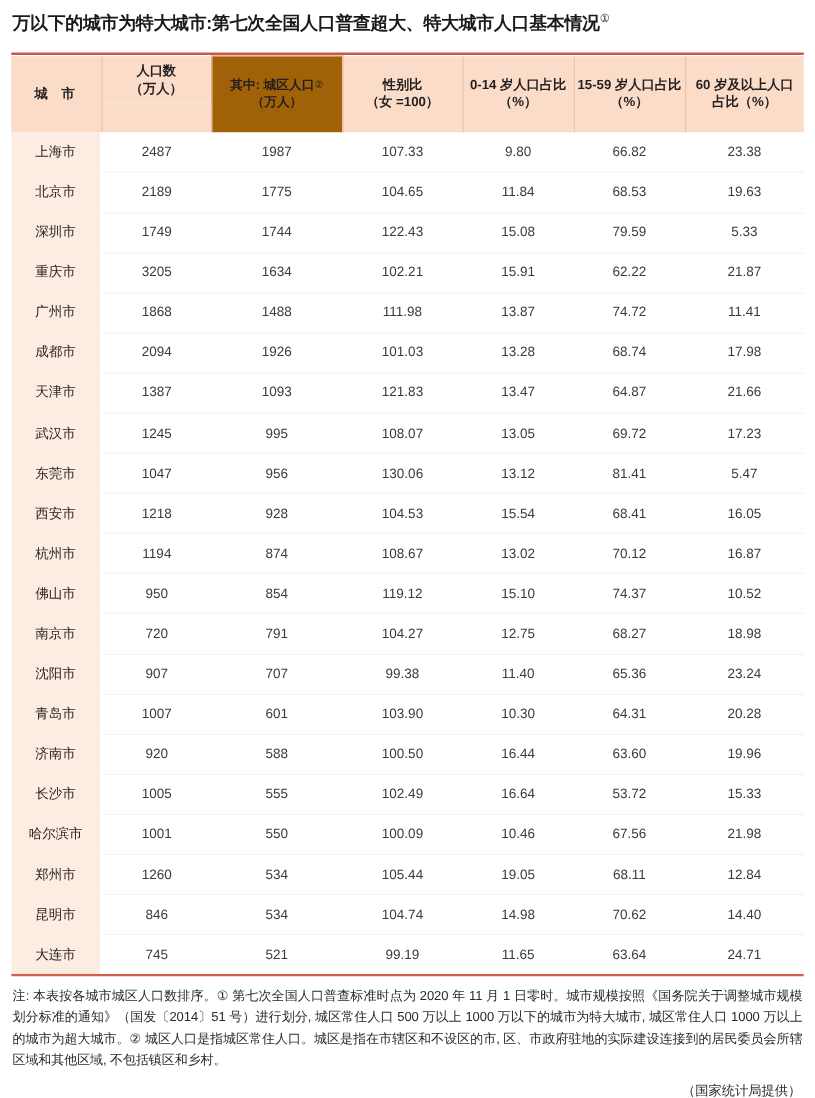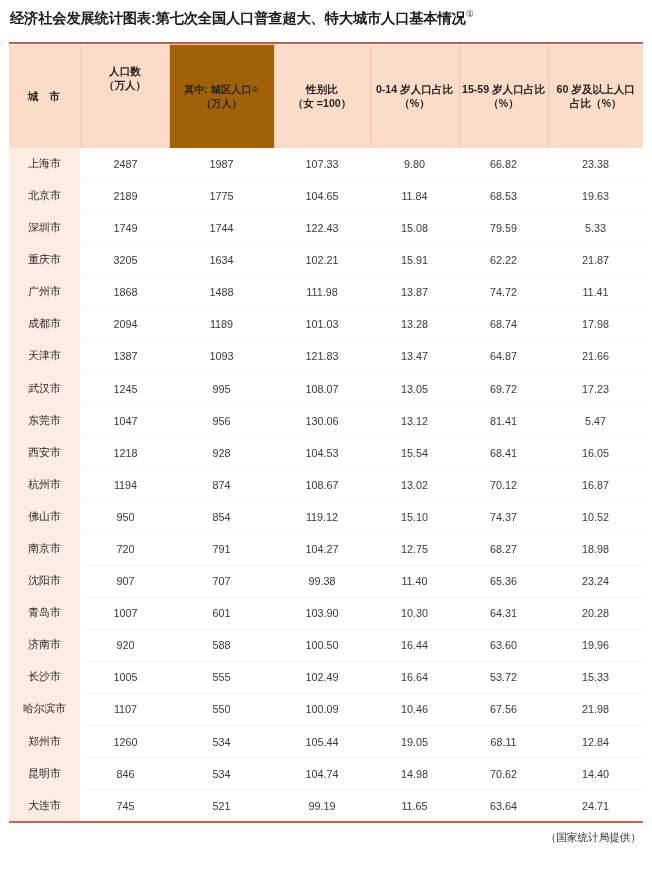--- a/index.html
+++ b/index.html
@@ -59,21 +59,21 @@
   table.stat col.c-c     { width: 95px; }
 
   thead td, thead th {
     background: #fadcc9;
     text-align: center;
     vertical-align: middle;
     font-weight: bold;
     font-size: 10.6px;
     line-height: 1.38;
     color: #231f20;
-    padding: 19px 2px;
+    padding: 5px 2px;
     border: none;
   }
   thead .hdr-city {
     letter-spacing: 4px;
     padding-left: 4px;
   }
   thead .sub-cell {
     border-left: 1px solid #f0c3a8;
     border-top: 1px solid #f0c3a8;
     background: #a16207;
@@ -129,21 +129,21 @@
     text-align: right;
     color: #2a2a2a;
     padding-right: 2px;
   }
 </style>
 </head>
 <body>
 
 <div class="page">
 
-  <div class="title"><span>经济社会发展统计图表:第七次全国人口普查超大、特大城市人口基本情况</span><span class="sup">①</span></div>
+  <div class="title"><span>万以下的城市为特大城市:第七次全国人口普查超大、特大城市人口基本情况</span><span class="sup">①</span></div>
 
   <div class="table-wrap">
     <table class="stat">
       <colgroup>
         <col class="c-city">
           <col class="c-pop">
           <col class="c-urban">
           <col class="c-sex">
         <col class="c-a">
           <col class="c-b">
@@ -223,21 +223,21 @@
             <td>1868</td>
             <td>1488</td>
             <td>111.98</td>
             <td>13.87</td>
             <td>74.72</td>
             <td>11.41</td>
           </tr>
           <tr>
             <td class="city">成都市</td>
             <td>2094</td>
-            <td>1189</td>
+            <td>1926</td>
             <td>101.03</td>
             <td>13.28</td>
             <td>68.74</td>
             <td>17.98</td>
           </tr>
           <tr>
             <td class="city">天津市</td>
             <td>1387</td>
             <td>1093</td>
             <td>121.83</td>
@@ -330,21 +330,21 @@
             <td class="city">长沙市</td>
             <td>1005</td>
             <td>555</td>
             <td>102.49</td>
             <td>16.64</td>
             <td>53.72</td>
             <td>15.33</td>
           </tr>
           <tr>
             <td class="city">哈尔滨市</td>
-            <td>1107</td>
+            <td>1001</td>
             <td>550</td>
             <td>100.09</td>
             <td>10.46</td>
             <td>67.56</td>
             <td>21.98</td>
           </tr>
           <tr>
             <td class="city">郑州市</td>
             <td>1260</td>
             <td>534</td>
@@ -368,15 +368,16 @@
             <td>521</td>
             <td>99.19</td>
             <td>11.65</td>
             <td>63.64</td>
             <td>24.71</td>
           </tr>
         </tbody>
     </table>
   </div>
 
+  <div class="notes">注: 本表按各城市城区人口数排序。① 第七次全国人口普查标准时点为 2020 年 11 月 1 日零时。城市规模按照《国务院关于调整城市规模划分标准的通知》（国发〔2014〕51 号）进行划分, 城区常住人口 500 万以上 1000 万以下的城市为特大城市, 城区常住人口 1000 万以上的城市为超大城市。② 城区人口是指城区常住人口。城区是指在市辖区和不设区的市, 区、市政府驻地的实际建设连接到的居民委员会所辖区域和其他区域, 不包括镇区和乡村。</div>
   <div class="source">（国家统计局提供）</div>
 
 </div>
 
 </body></html>

